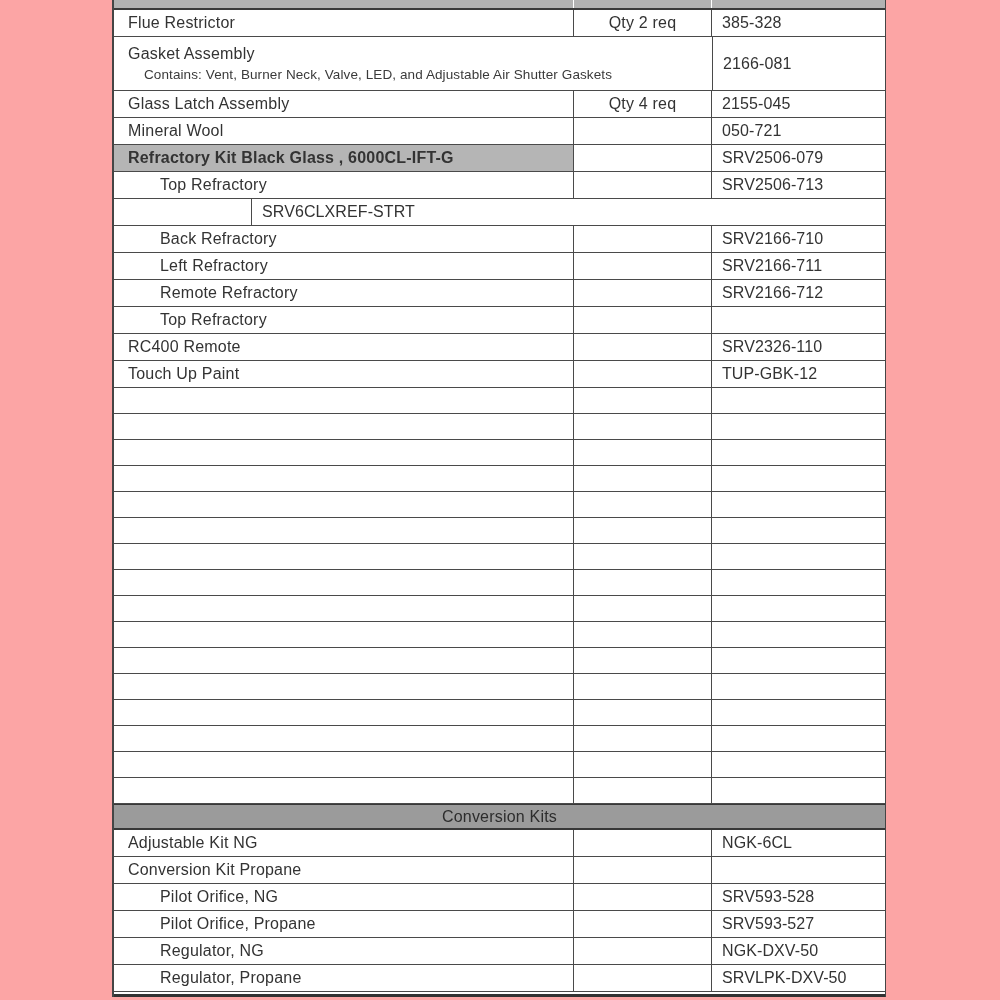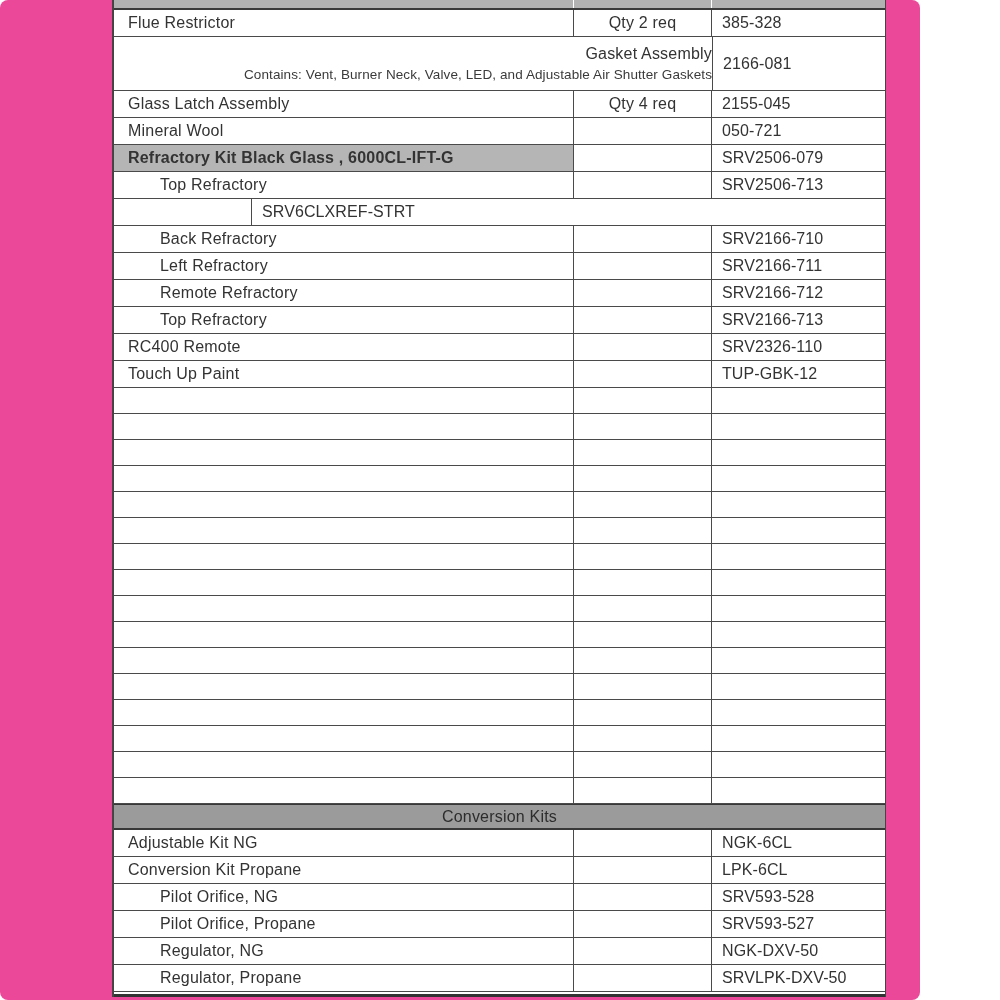--- a/index.html
+++ b/index.html
@@ -1,20 +1,20 @@
 <!DOCTYPE html>
 <html><head>
 <meta charset="utf-8">
 <style>
   html,body{margin:0;padding:0;}
   body{
     width:1000px;height:1000px;background:#ffffff;
     font-family:"Liberation Sans", sans-serif;color:#333333;
   }
-  .page{position:relative;width:920px;height:1000px;background:#ec4899;overflow:hidden;border-radius:8px;}
+  .page{position:relative;width:1000px;height:1000px;background:#fca5a5;overflow:hidden;}
   .tbl{
     position:absolute;left:112px;top:0;width:774px;
     border-left:2px solid #454545;border-right:1px solid #454545;
     box-sizing:border-box;background:#ffffff;
   }
   
   .sliver{display:flex;height:10px;border-bottom:2px solid #3a3a3a;box-sizing:border-box;background:#ffffff;}
   .sliver>div{background:#b2b2b2;}
   .sliver .s1{width:460px;border-right:1px solid #ffffff;box-sizing:border-box;}
   .sliver .s2{width:138px;border-right:1px solid #ffffff;box-sizing:border-box;}
@@ -25,21 +25,21 @@
   .row.tall{height:54px;}
 
   .c1{
     width:460px;border-right:1px solid #4a4a4a;box-sizing:border-box;
     display:flex;align-items:center;padding-left:14px;
     font-size:16px;letter-spacing:0.2px;white-space:nowrap;overflow:hidden;
   }
   .c1.indent{padding-left:46px;}
   .c1.kit{background:#b5b5b5;font-weight:bold;}
   .c1.merged{
-    width:599px;flex-direction:column;align-items:flex-end;
+    width:599px;flex-direction:column;align-items:flex-start;
     justify-content:space-evenly;padding:4px 0;
   }
   .c1.merged .desc{padding-left:14px;font-size:16px;letter-spacing:0.2px;}
   .c1.merged .note{padding-left:30px;font-size:13.5px;letter-spacing:0.1px;color:#3a3a3a;}
 
   .c2{
     width:138px;border-right:1px solid #4a4a4a;box-sizing:border-box;
     display:flex;align-items:center;justify-content:center;
     font-size:16px;letter-spacing:0.2px;white-space:nowrap;
   }
@@ -115,21 +115,20 @@
           <div class="c3">SRV2166-711</div>
         </div>
         <div class="row">
           <div class="c1 indent">Remote Refractory</div>
           <div class="c2"></div>
           <div class="c3">SRV2166-712</div>
         </div>
         <div class="row">
           <div class="c1 indent">Top Refractory</div>
           <div class="c2"></div>
-          <div class="c3">SRV2166-713</div>
         </div>
         <div class="row">
           <div class="c1">RC400 Remote</div>
           <div class="c2"></div>
           <div class="c3">SRV2326-110</div>
         </div>
         <div class="row">
           <div class="c1">Touch Up Paint</div>
           <div class="c2"></div>
           <div class="c3">TUP-GBK-12</div>
@@ -218,21 +217,20 @@
           <div class="sec-label">Conversion Kits</div>
         </div>
         <div class="row">
           <div class="c1">Adjustable Kit NG</div>
           <div class="c2"></div>
           <div class="c3">NGK-6CL</div>
         </div>
         <div class="row">
           <div class="c1">Conversion Kit Propane</div>
           <div class="c2"></div>
-          <div class="c3">LPK-6CL</div>
         </div>
         <div class="row">
           <div class="c1 indent">Pilot Orifice, NG</div>
           <div class="c2"></div>
           <div class="c3">SRV593-528</div>
         </div>
         <div class="row">
           <div class="c1 indent">Pilot Orifice, Propane</div>
           <div class="c2"></div>
           <div class="c3">SRV593-527</div>

